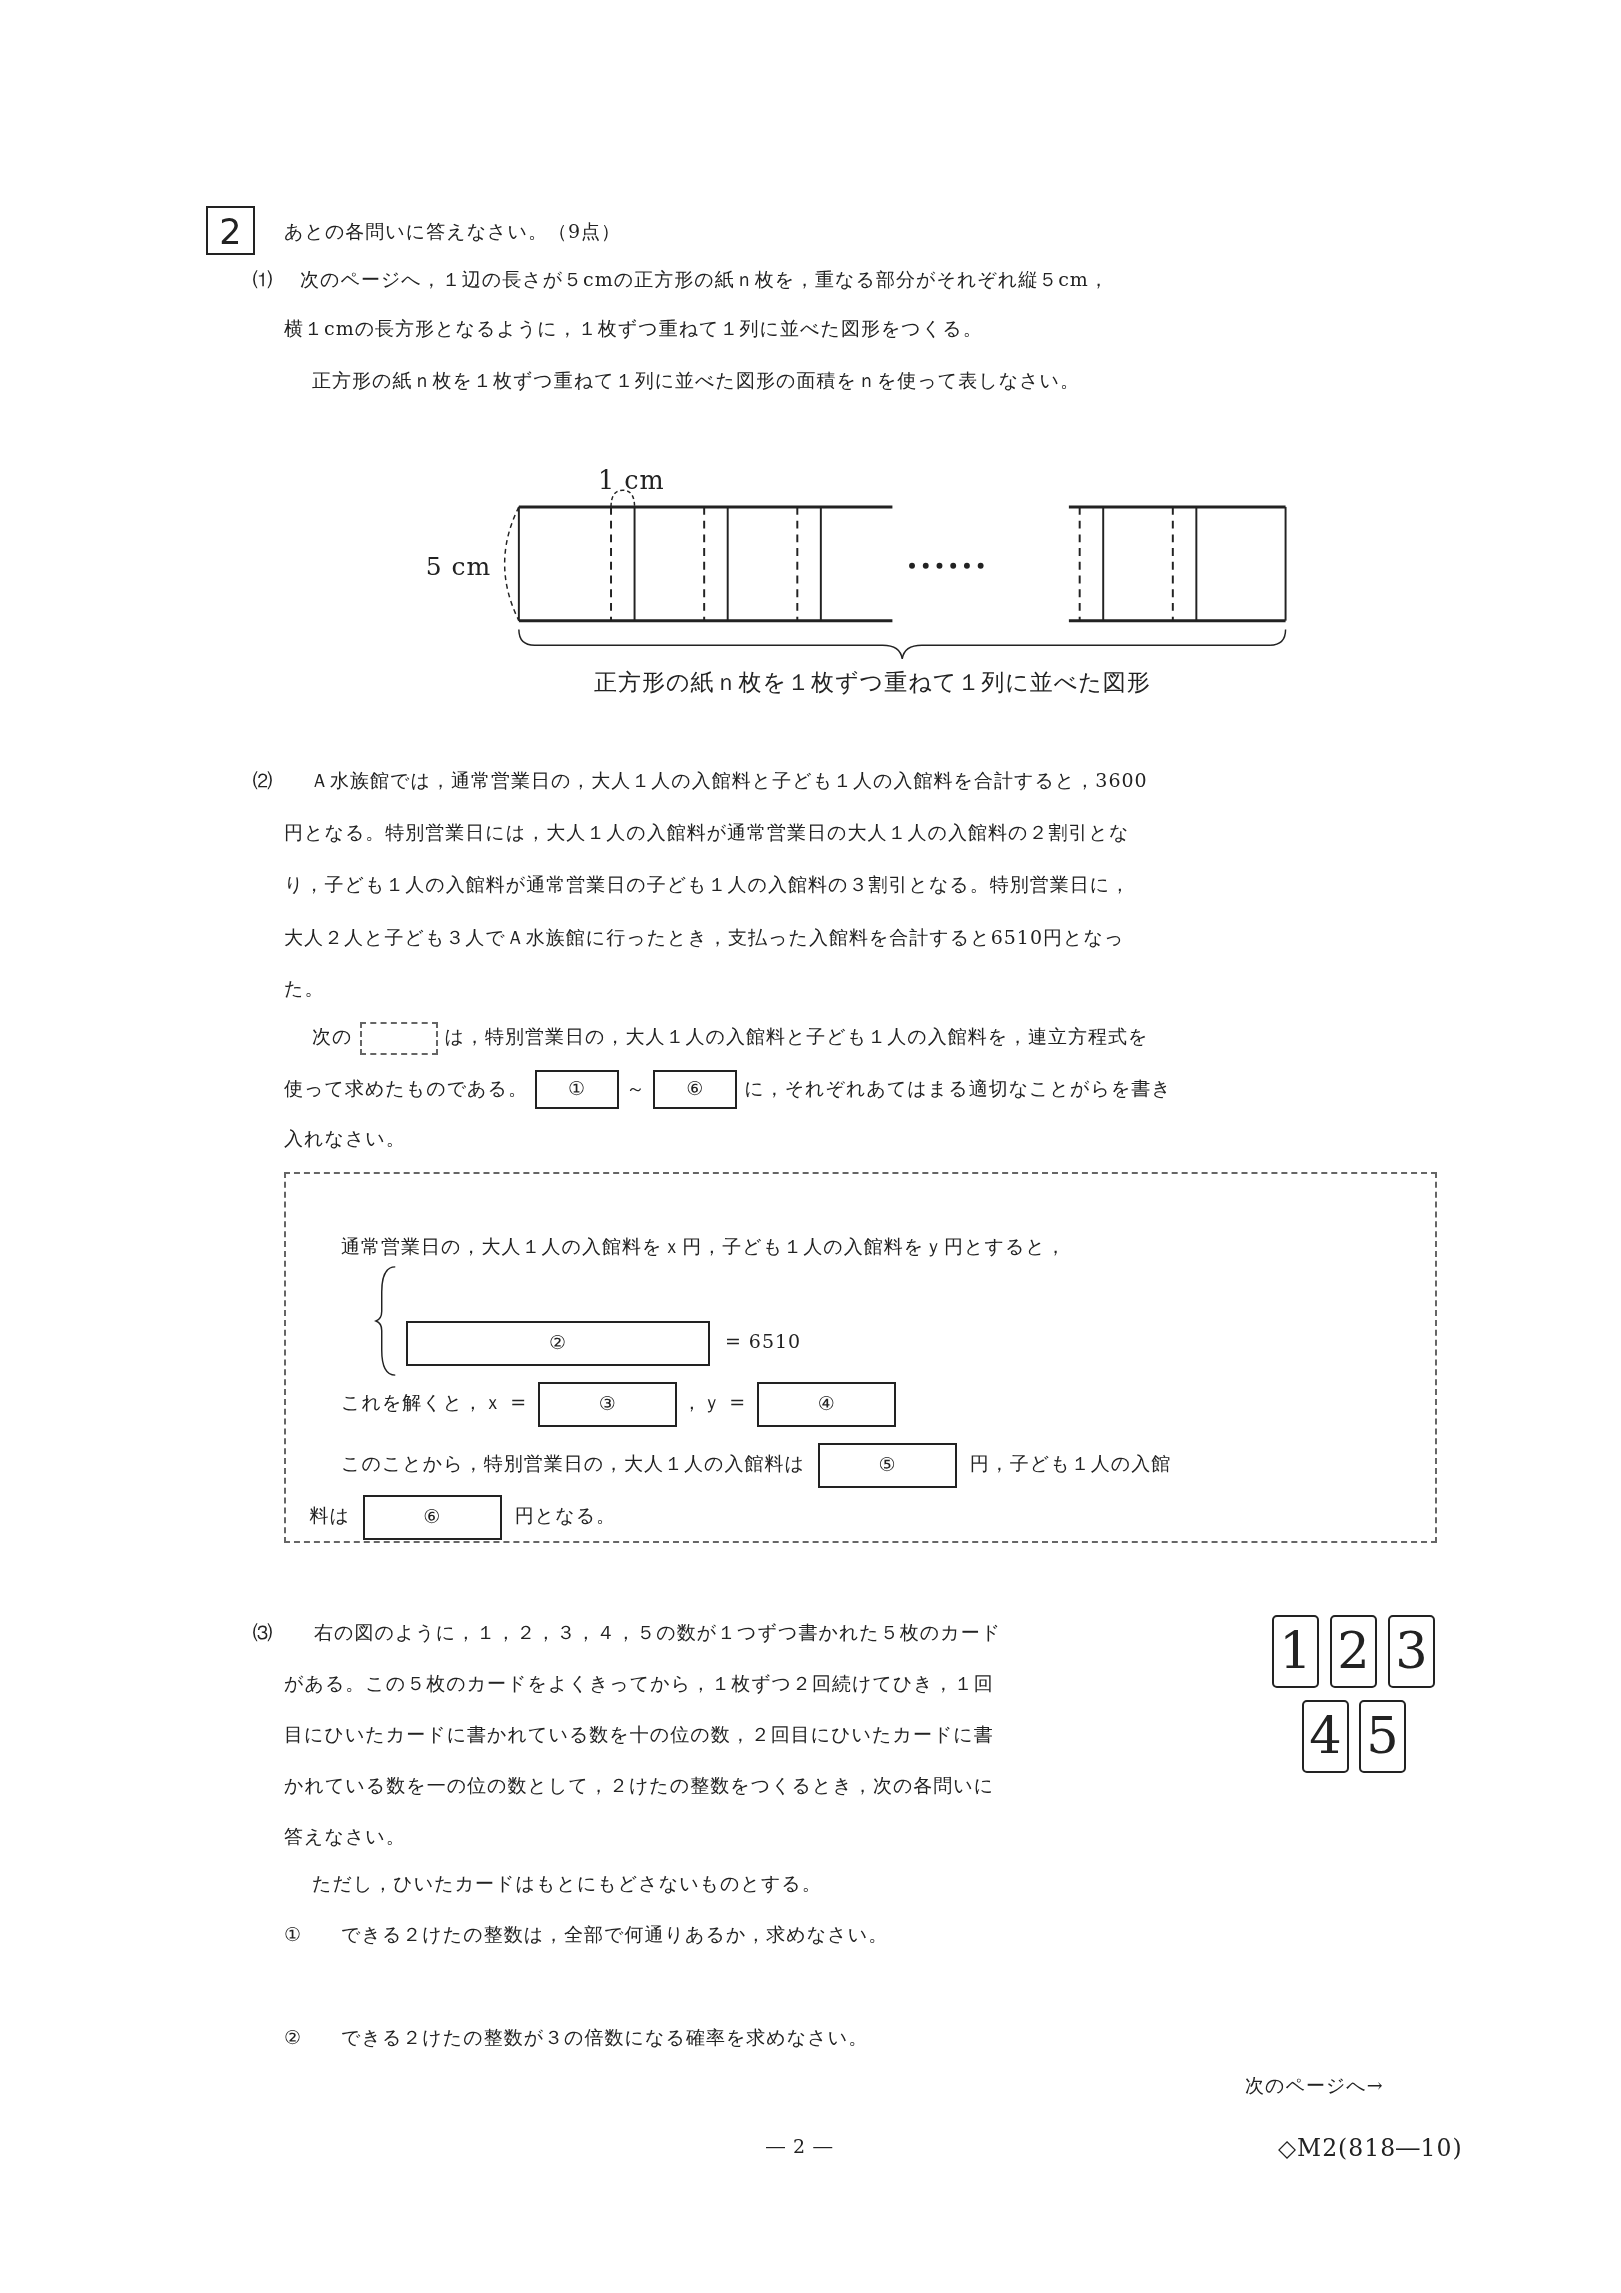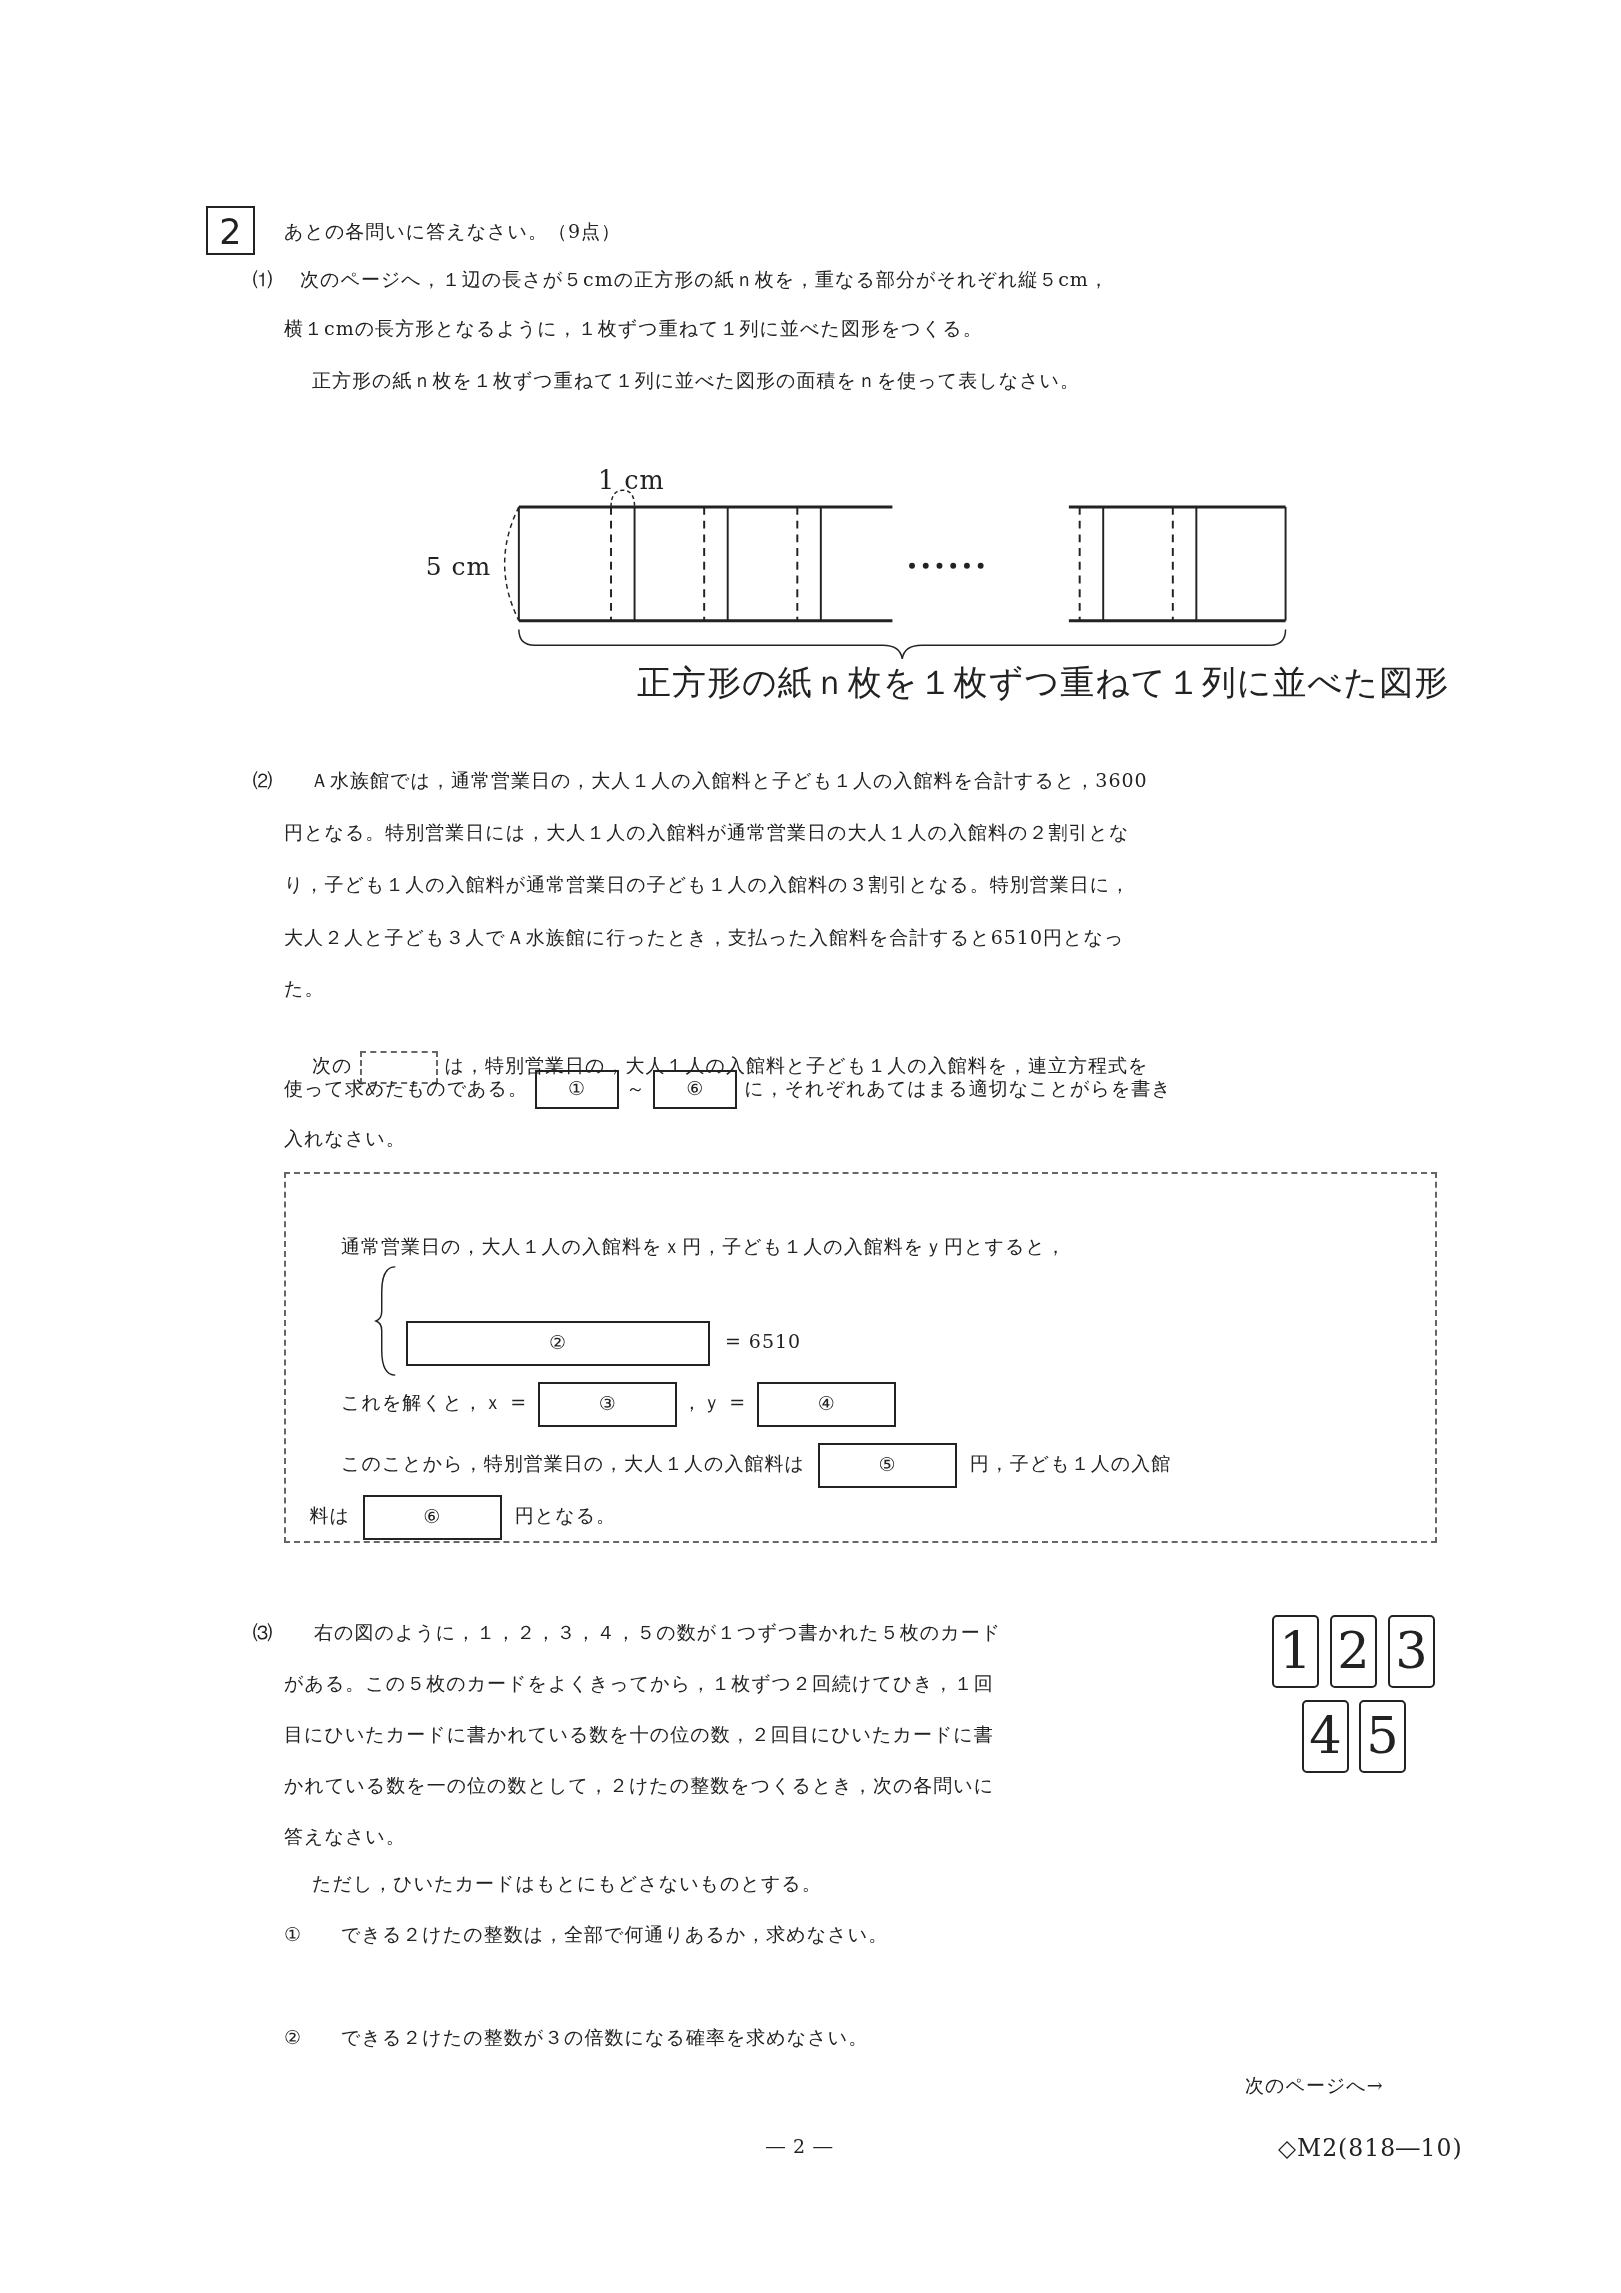--- a/index.html
+++ b/index.html
@@ -61,31 +61,31 @@
       <circle cx="510" cy="117" r="3"></circle>
         <circle cx="524" cy="117" r="3"></circle>
         <circle cx="538" cy="117" r="3"></circle>
       <circle cx="552" cy="117" r="3"></circle>
         <circle cx="566" cy="117" r="3"></circle>
         <circle cx="580" cy="117" r="3"></circle>
     </g>
   </svg>
   <span class="abs t" style="left:186px;top:11.8px;font-size:25.5px;">1 cm</span>
   <span class="abs t" style="left:13.7px;top:98px;font-size:25px;">5 cm</span>
-  <span class="abs t" style="left:182px;top:214px;font-size:34px;margin-left:43px;">正方形の紙ｎ枚を１枚ずつ重ねて１列に並べた図形</span>
+  <span class="abs t" style="left:182px;top:214px;font-size:23px;">正方形の紙ｎ枚を１枚ずつ重ねて１列に並べた図形</span>
 </div>
 
 <div class="abs t" style="left:253px;top:763px;">⑵</div>
 <div class="abs t" style="left:310px;top:763px;">Ａ水族館では，通常営業日の，大人１人の入館料と子ども１人の入館料を合計すると，3600</div>
 <div class="abs t" style="left:284px;top:815px;">円となる。特別営業日には，大人１人の入館料が通常営業日の大人１人の入館料の２割引とな</div>
 <div class="abs t" style="left:284px;top:867px;">り，子ども１人の入館料が通常営業日の子ども１人の入館料の３割引となる。特別営業日に，</div>
 <div class="abs t" style="left:284px;top:920px;">大人２人と子ども３人でＡ水族館に行ったとき，支払った入館料を合計すると6510円となっ</div>
 <div class="abs t" style="left:284px;top:971px;">た。</div>
 
-<div class="abs t" style="left:312px;top:1048px;">
+<div class="abs t" style="left:312px;top:1019px;">
   <span>次の</span>
   <span class="dash-inline"></span>
   <span>は，特別営業日の，大人１人の入館料と子ども１人の入館料を，連立方程式を</span>
 </div>
 <div class="abs t" style="left:284px;top:1070px;">
   <span>使って求めたものである。</span>
   <span class="solid-box" style="width:84px;height:39px;line-height:33px;">①</span>
   <span>～</span>
   <span class="solid-box" style="width:84px;height:39px;line-height:33px;">⑥</span>
   <span>に，それぞれあてはまる適切なことがらを書き</span>

